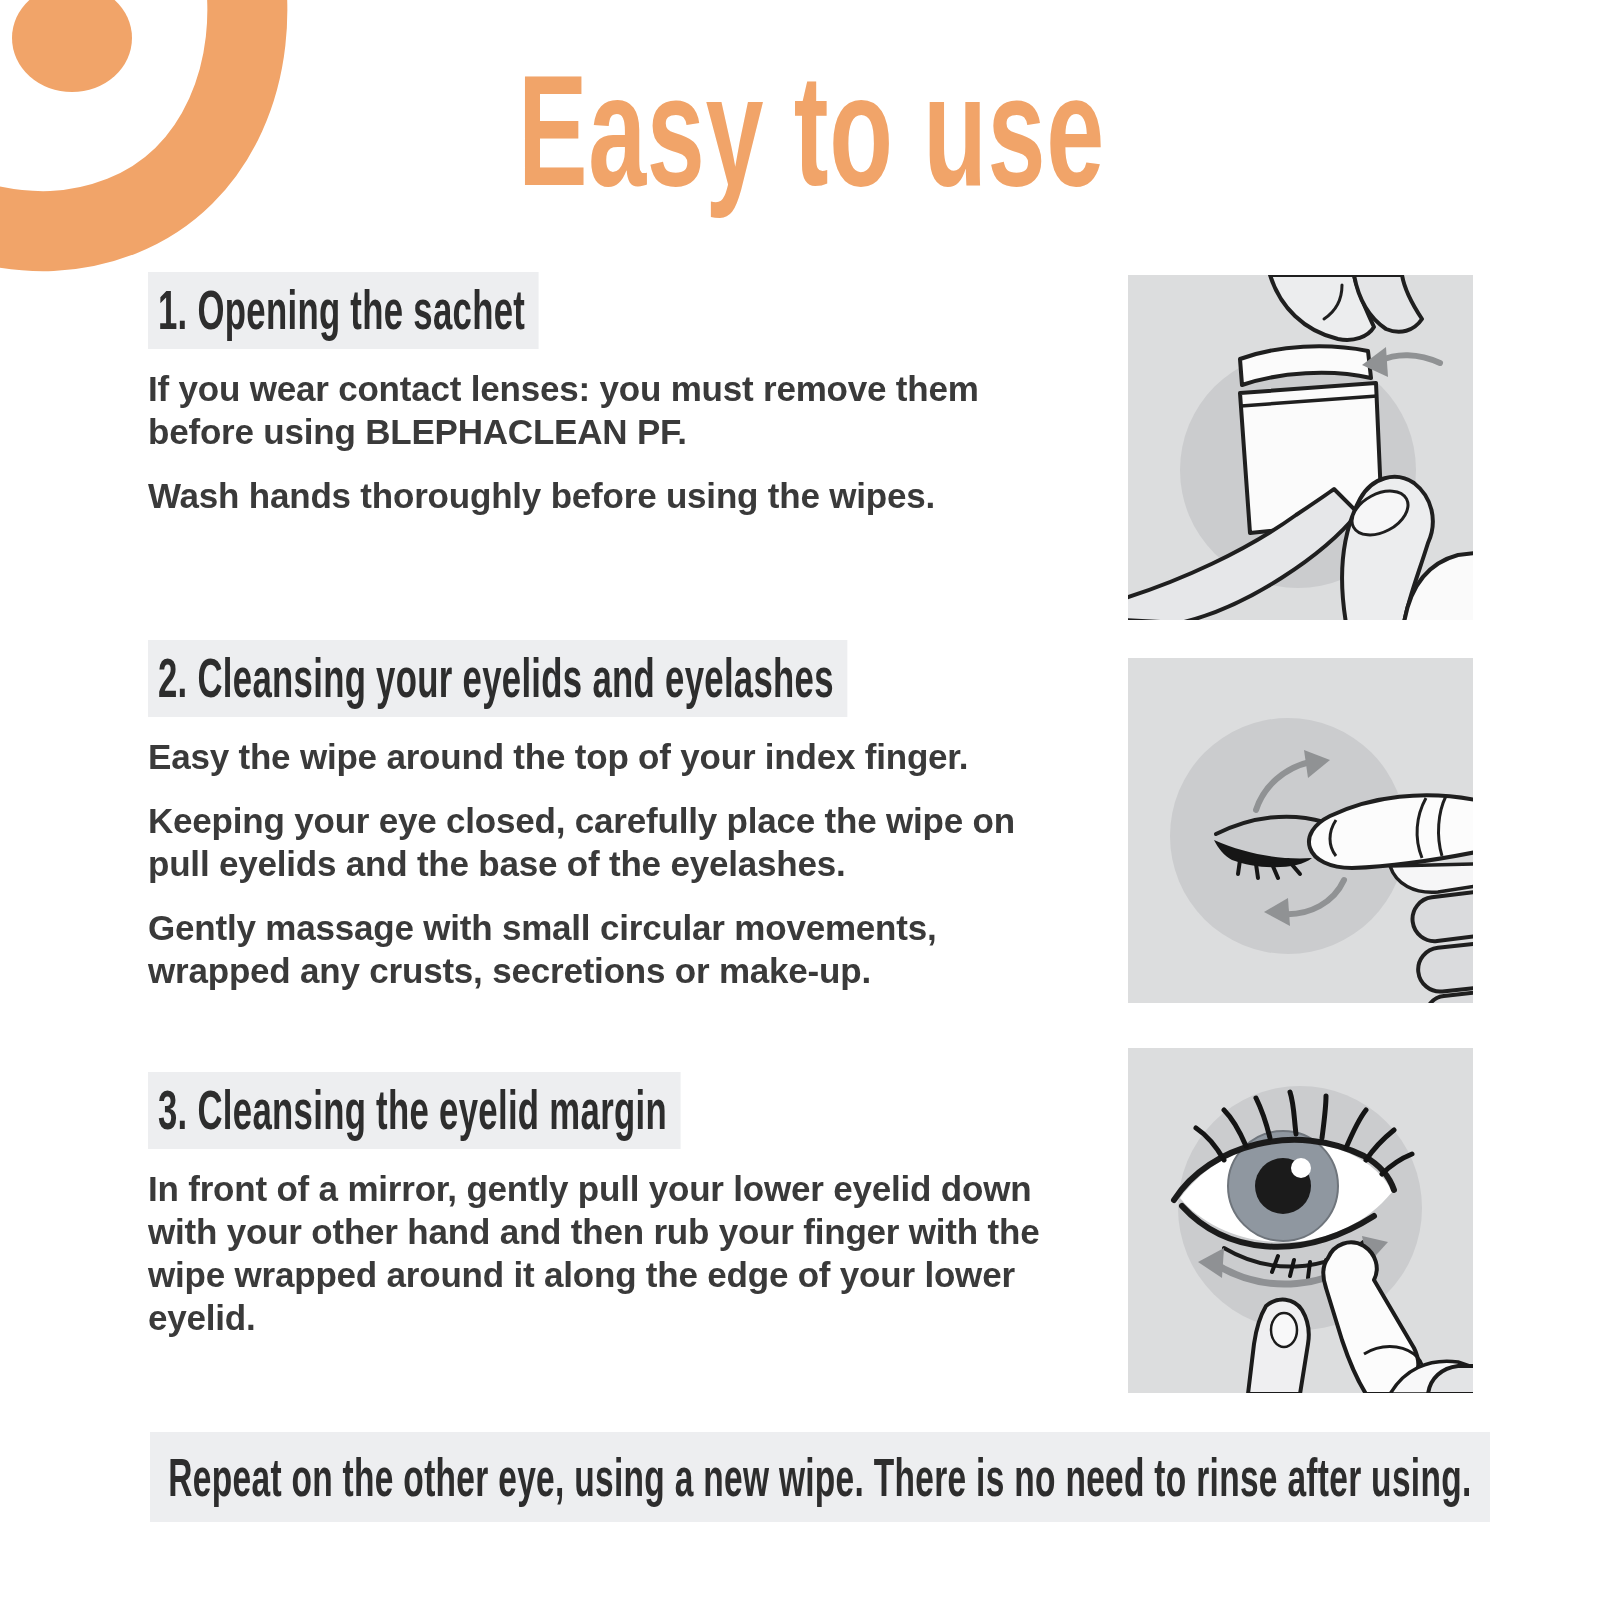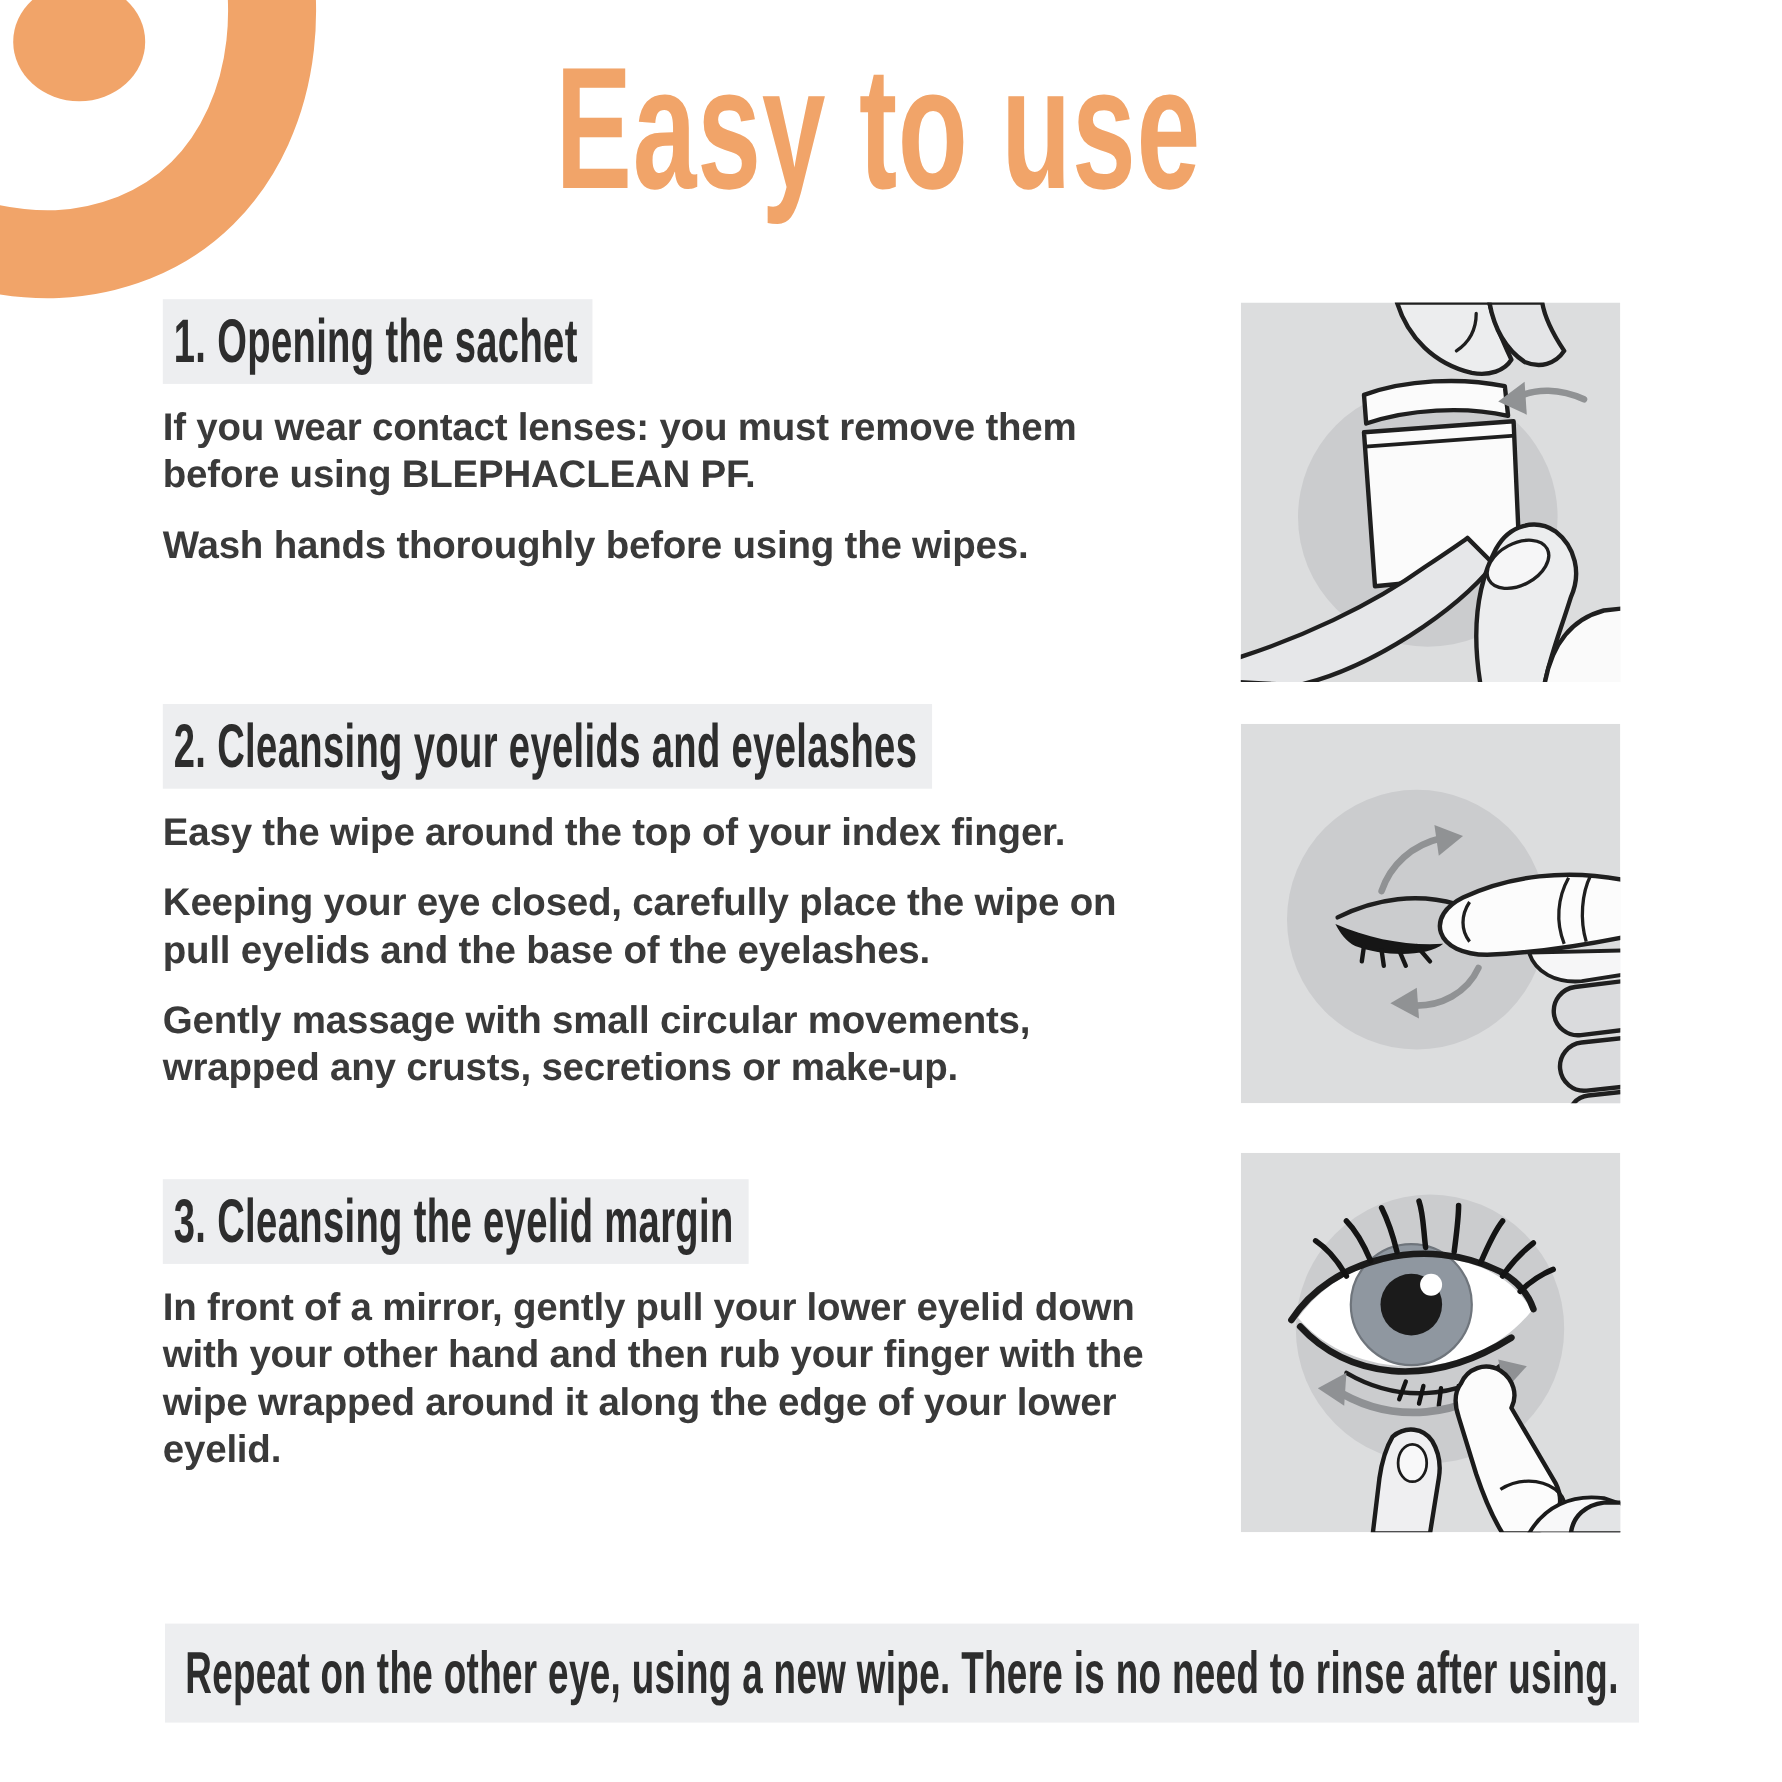--- a/index.html
+++ b/index.html
@@ -4,21 +4,21 @@
 <style>
   html,body{margin:0;padding:0;background:#ffffff;}
   .page{
     position:relative;width:1620px;height:1620px;overflow:hidden;background:#ffffff;
     font-family:"Liberation Sans","DejaVu Sans",sans-serif;color:#3a3a3a;
   }
   
   .logo{position:absolute;left:0;top:0;}
   
   .title{
-    position:absolute;left:505px;top:38px;margin:0;
+    position:absolute;left:505px;top:38px;margin:13px;
     font-size:158px;font-weight:700;line-height:1;color:#F1A469;white-space:nowrap;
   }
   .title .cond{display:inline-block;transform:scaleX(0.66);transform-origin:left top;letter-spacing:1px;}
   
   .step{position:absolute;left:148px;width:1010px;}
   .step-heading{
     display:inline-block;background:#EDEEF0;color:#2d2d2d;
     font-size:56px;font-weight:700;line-height:1.06;
     padding:8px 22px 10px 16px;white-space:nowrap;
     transform:scaleX(0.62);transform-origin:left top;letter-spacing:0.5px;
@@ -27,21 +27,21 @@
   .step p{
     margin:0 0 21px 0;font-size:35px;line-height:43px;letter-spacing:-0.2px;
     color:#3a3a3a;white-space:pre-line;font-weight:bold;
   }
   
   .panel{position:absolute;left:1128px;width:345px;height:345px;}
   .panel svg{display:block;}
   
   .footer{
     position:absolute;left:150px;top:1432px;width:1340px;height:90px;
-    background:#EDEEF0;display:flex;align-items:center;justify-content:center;overflow:visible;margin-top:44px;
+    background:#EDEEF0;display:flex;align-items:center;justify-content:center;overflow:visible;
   }
   .footer .cond{
     display:inline-block;font-size:54px;font-weight:700;color:#2d2d2d;white-space:nowrap;
     transform:scaleX(0.62);transform-origin:center center;letter-spacing:0.5px;
   }
 </style>
 </head>
 <body>
 
 <div class="page">

